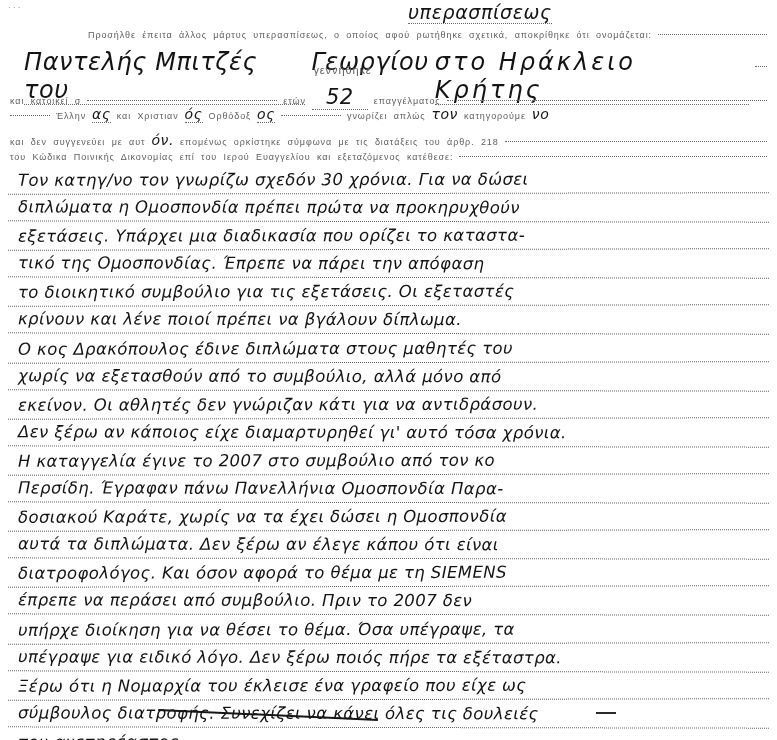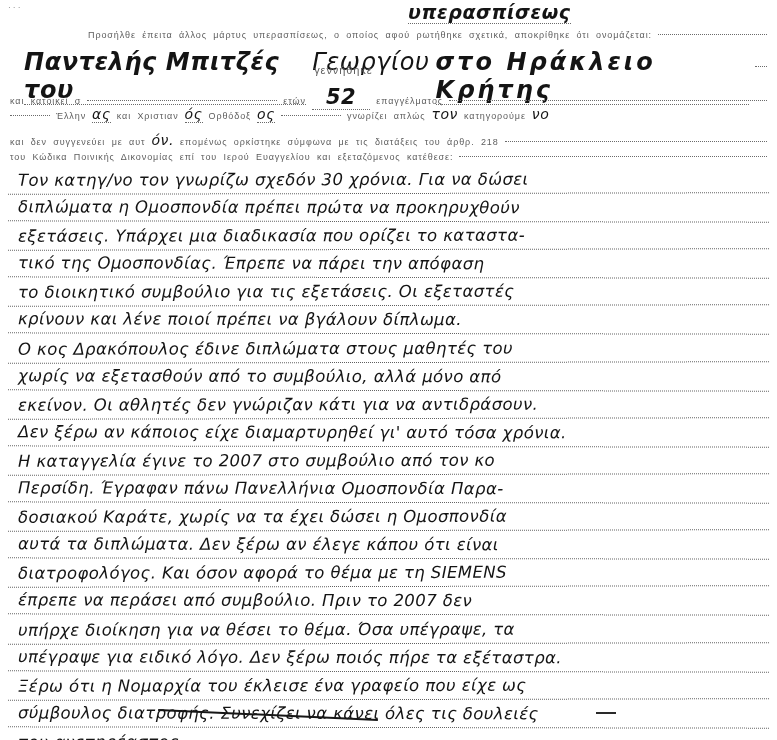--- a/index.html
+++ b/index.html
@@ -37,21 +37,21 @@
     align-items:baseline;
     gap:6px;
   }
   .dotfill{
     flex:1 1 auto;
     border-bottom:1.5px dotted #6a6a6a;
     height:1px;
     transform:translateY(-3px);
     min-width:12px;
   }
-  .dotunder{border-bottom:1.5px dotted #6a6a6a;font-weight:bold;}
+  .dotunder{border-bottom:1.5px dotted #6a6a6a;}
   .artifact{
     position:absolute;top:0;left:8px;
     font-size:9px;color:#9a9a9a;letter-spacing:2px;
   }
   .annotation{
     position:absolute;top:1px;left:408px;
     font-size:19px;
   }
   .name-hw{font-size:24px;}
   .stacked{position:relative;display:inline-block;}

